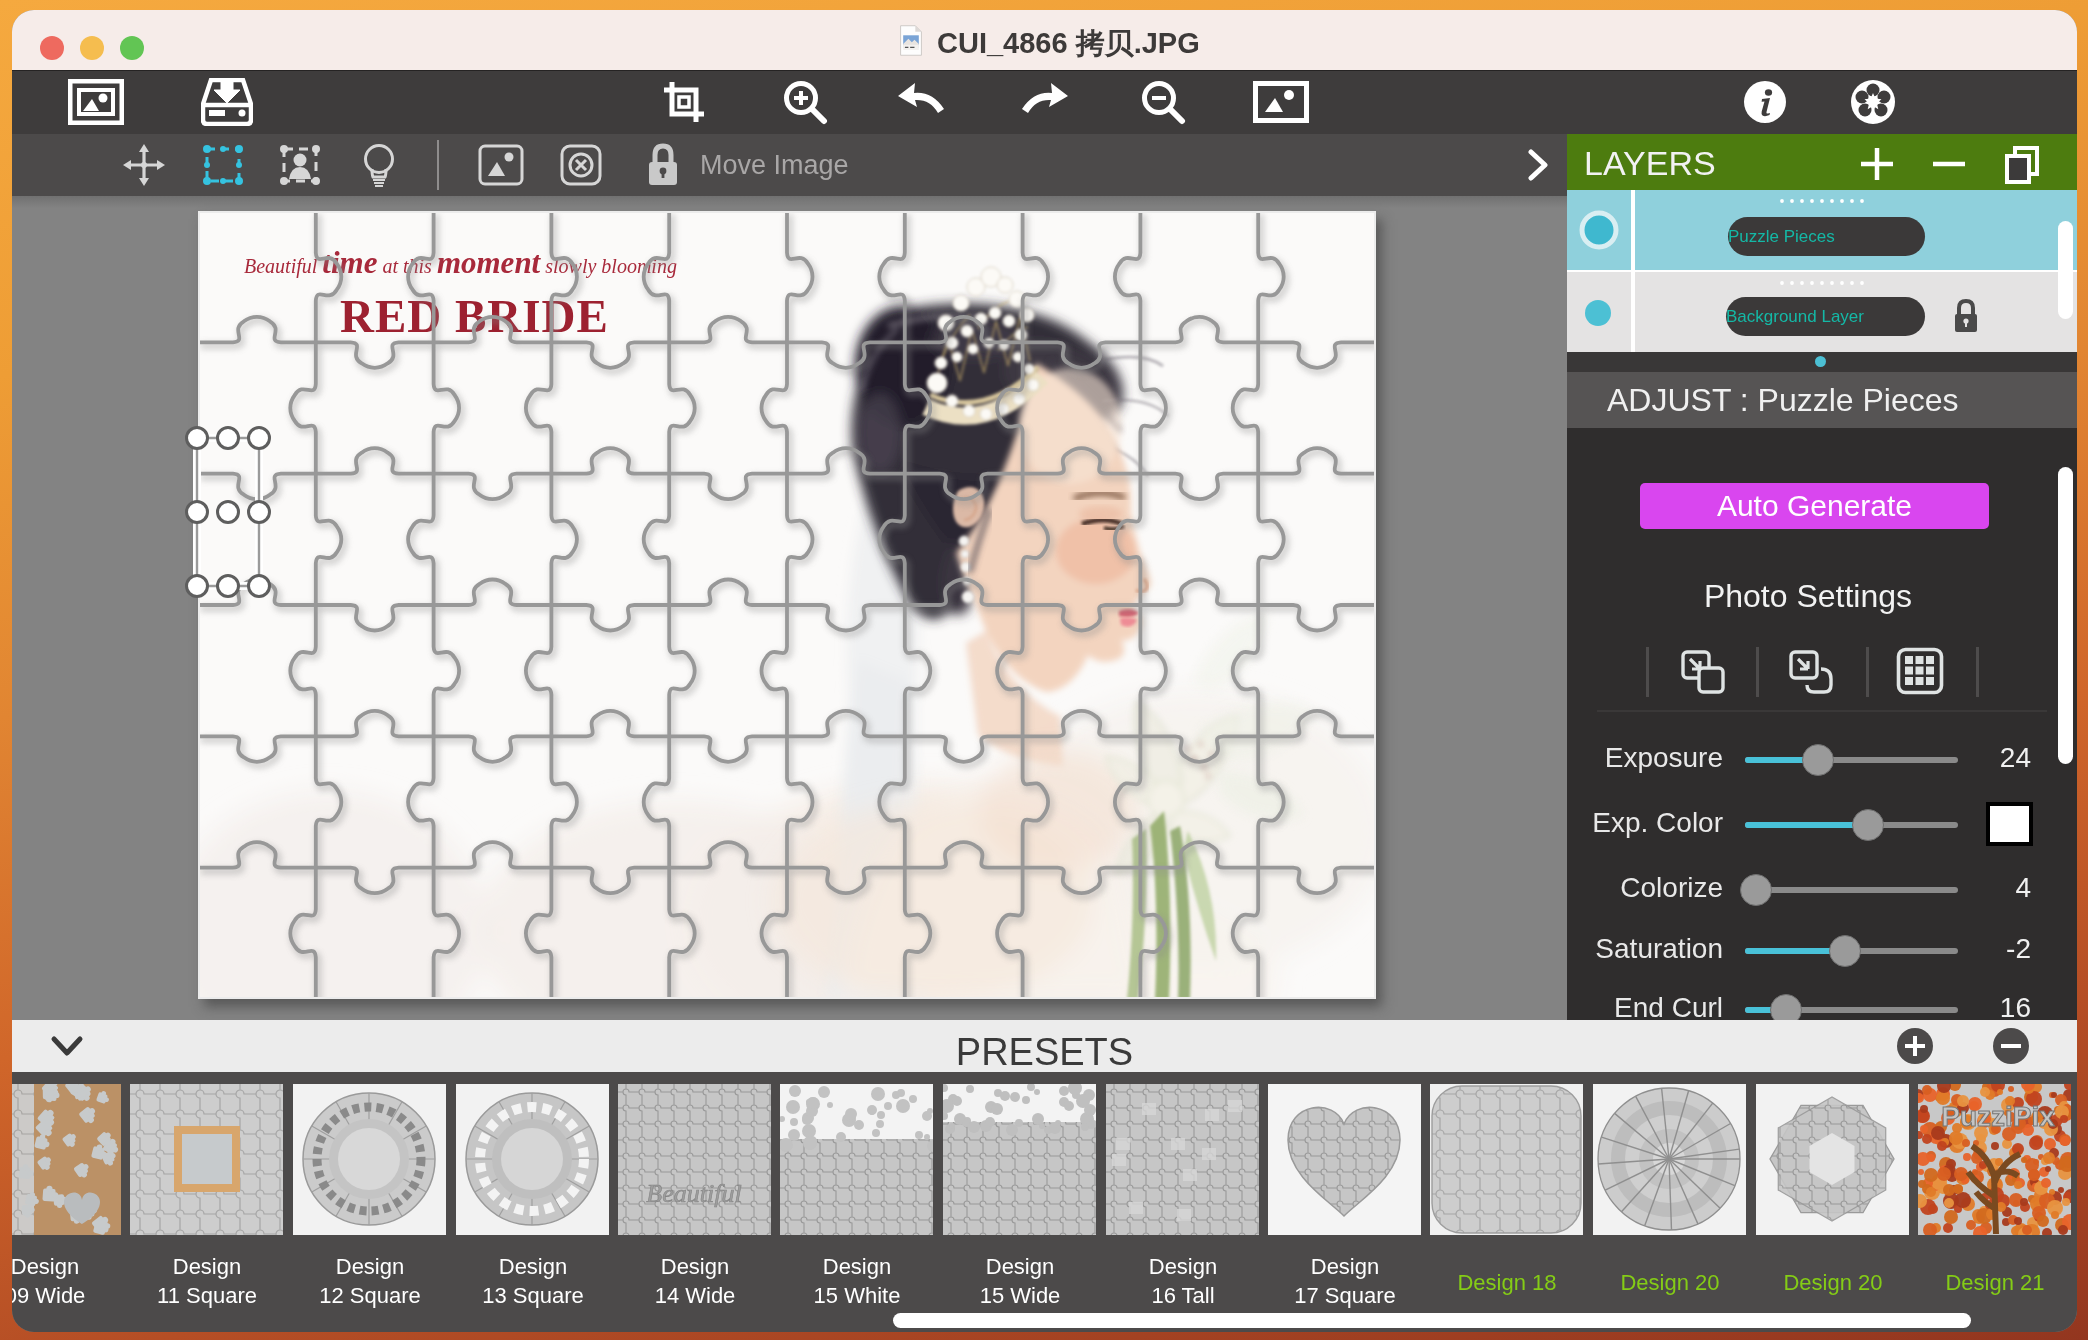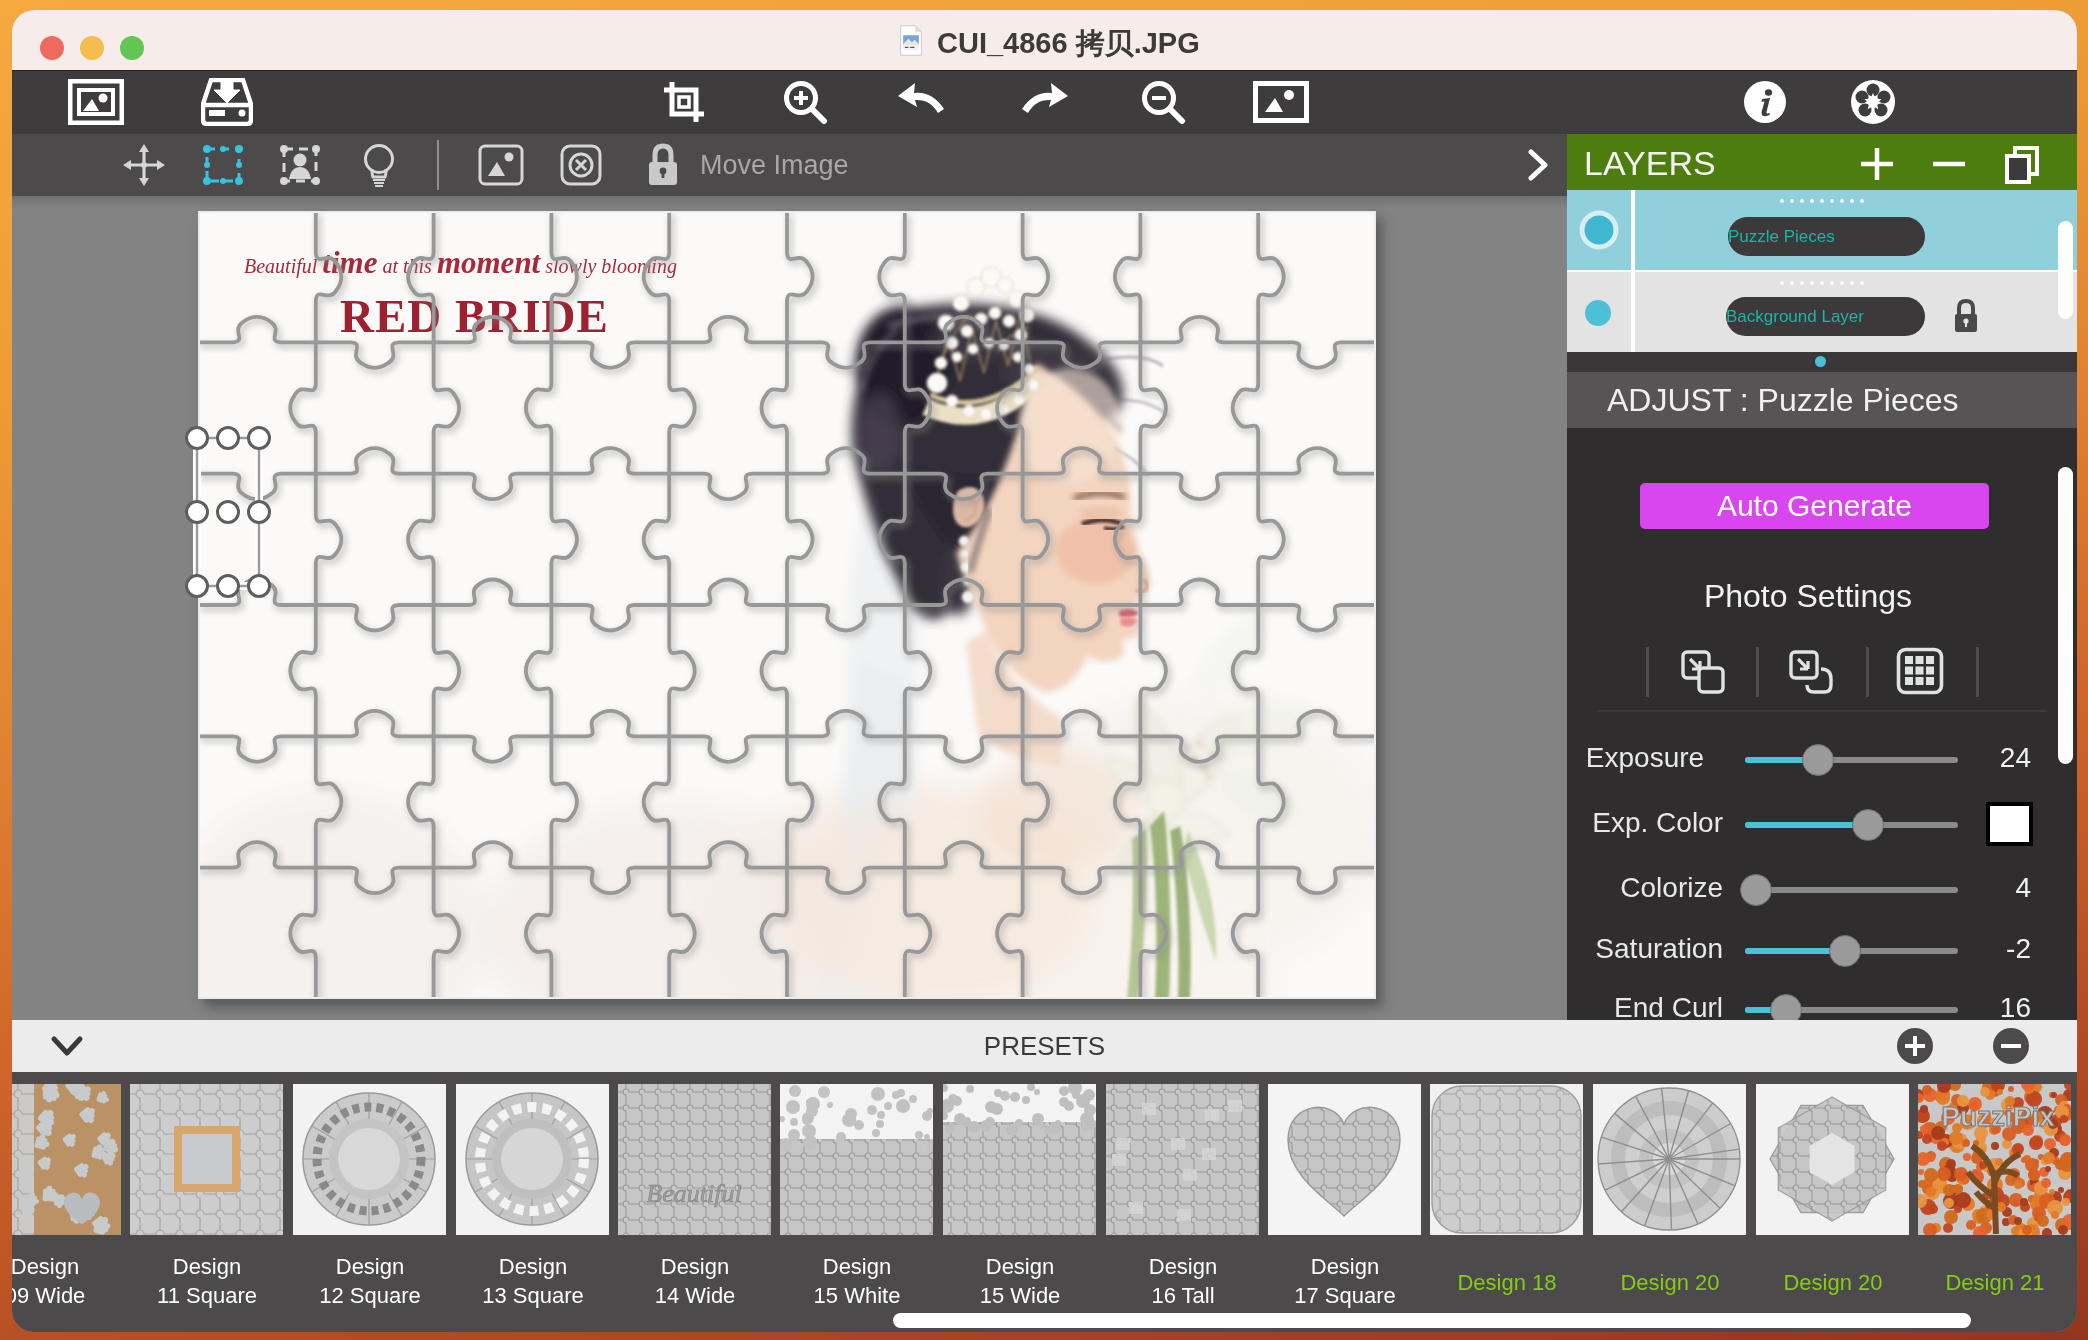--- a/index.html
+++ b/index.html
@@ -443,21 +443,21 @@
           <rect x="9.0" y="30.0" width="8" height="8"></rect>
           <rect x="19.5" y="9.0" width="8" height="8"></rect>
           <rect x="19.5" y="19.5" width="8" height="8"></rect>
           <rect x="19.5" y="30.0" width="8" height="8"></rect>
           <rect x="30.0" y="9.0" width="8" height="8"></rect>
           <rect x="30.0" y="19.5" width="8" height="8"></rect>
           <rect x="30.0" y="30.0" width="8" height="8"></rect>
         </g>
 </svg>
       <div class="abs" style="left:30px;top:520px;width:450px;height:2px;background:#3a3838;"></div>
-      <div class="slab" style="left:0px;top:552px;text-align:center;">Exposure</div>
+      <div class="slab" style="left:0px;top:552px;">Exposure</div>
       <div class="abs" style="left:178px;top:567px;width:213px;height:6px;background:#8a8a8a;border-radius:3px;"></div>
       <div class="abs" style="left:178px;top:567px;width:73px;height:6px;background:#49c1d8;border-radius:3px;"></div>
       <div class="abs" style="left:235px;top:554px;width:32px;height:32px;border-radius:50%;background:#9a9a9a;border:1px solid #6e6e6e;"></div>
       <div class="sval" style="left:404px;top:552px;">24</div>
       <div class="slab" style="left:0px;top:617px;">Exp. Color</div>
       <div class="abs" style="left:178px;top:632px;width:213px;height:6px;background:#8a8a8a;border-radius:3px;"></div>
       <div class="abs" style="left:178px;top:632px;width:123px;height:6px;background:#49c1d8;border-radius:3px;"></div>
       <div class="abs" style="left:285px;top:619px;width:32px;height:32px;border-radius:50%;background:#9a9a9a;border:1px solid #6e6e6e;"></div>
       <div class="sval" style="left:404px;top:617px;"></div>
       <div class="abs" style="left:419px;top:612px;width:47px;height:44px;background:#fff;border:4px solid #000;"></div>
@@ -476,21 +476,21 @@
       <div class="abs" style="left:178px;top:817px;width:41px;height:6px;background:#49c1d8;border-radius:3px;"></div>
       <div class="abs" style="left:203px;top:804px;width:32px;height:32px;border-radius:50%;background:#9a9a9a;border:1px solid #6e6e6e;"></div>
       <div class="sval" style="left:404px;top:802px;">16</div>
       <div class="abs" style="left:491px;top:31px;width:15px;height:98px;background:#fff;border-radius:8px;"></div>
       <div class="abs" style="left:491px;top:277px;width:15px;height:297px;background:#fff;border-radius:8px;"></div>
     </div>
     <div id="presetbar">
       <svg class="abs" style="left:38px;top:14px;" width="34" height="24" viewBox="0 0 34 24">
 <path d="M4 5 L17 19 L30 5" fill="none" stroke="#3a3a3a" stroke-width="5" stroke-linecap="round" stroke-linejoin="round"></path>
       </svg>
-      <div class="abs" style="left:0;top:11px;width:2065px;text-align:center;font-size:26px;color:#3a3a3a;">PRESETS</div>
+      <div class="abs" style="left:0;top:11px;width:2065px;text-align:center;font-size:38px;color:#3a3a3a;">PRESETS</div>
       <svg class="abs" style="left:1884px;top:7px;" width="38" height="38" viewBox="0 0 38 38">
 <circle cx="19" cy="19" r="18" fill="#4c4a4a"></circle>
         <path d="M19 9 V29 M9 19 H29" stroke="#fff" stroke-width="4"></path>
       </svg>
       <svg class="abs" style="left:1980px;top:7px;" width="38" height="38" viewBox="0 0 38 38">
 <circle cx="19" cy="19" r="18" fill="#4c4a4a"></circle>
         <path d="M9 19 H29" stroke="#fff" stroke-width="4"></path>
       </svg>
     </div>
     <div id="thumbstrip">

